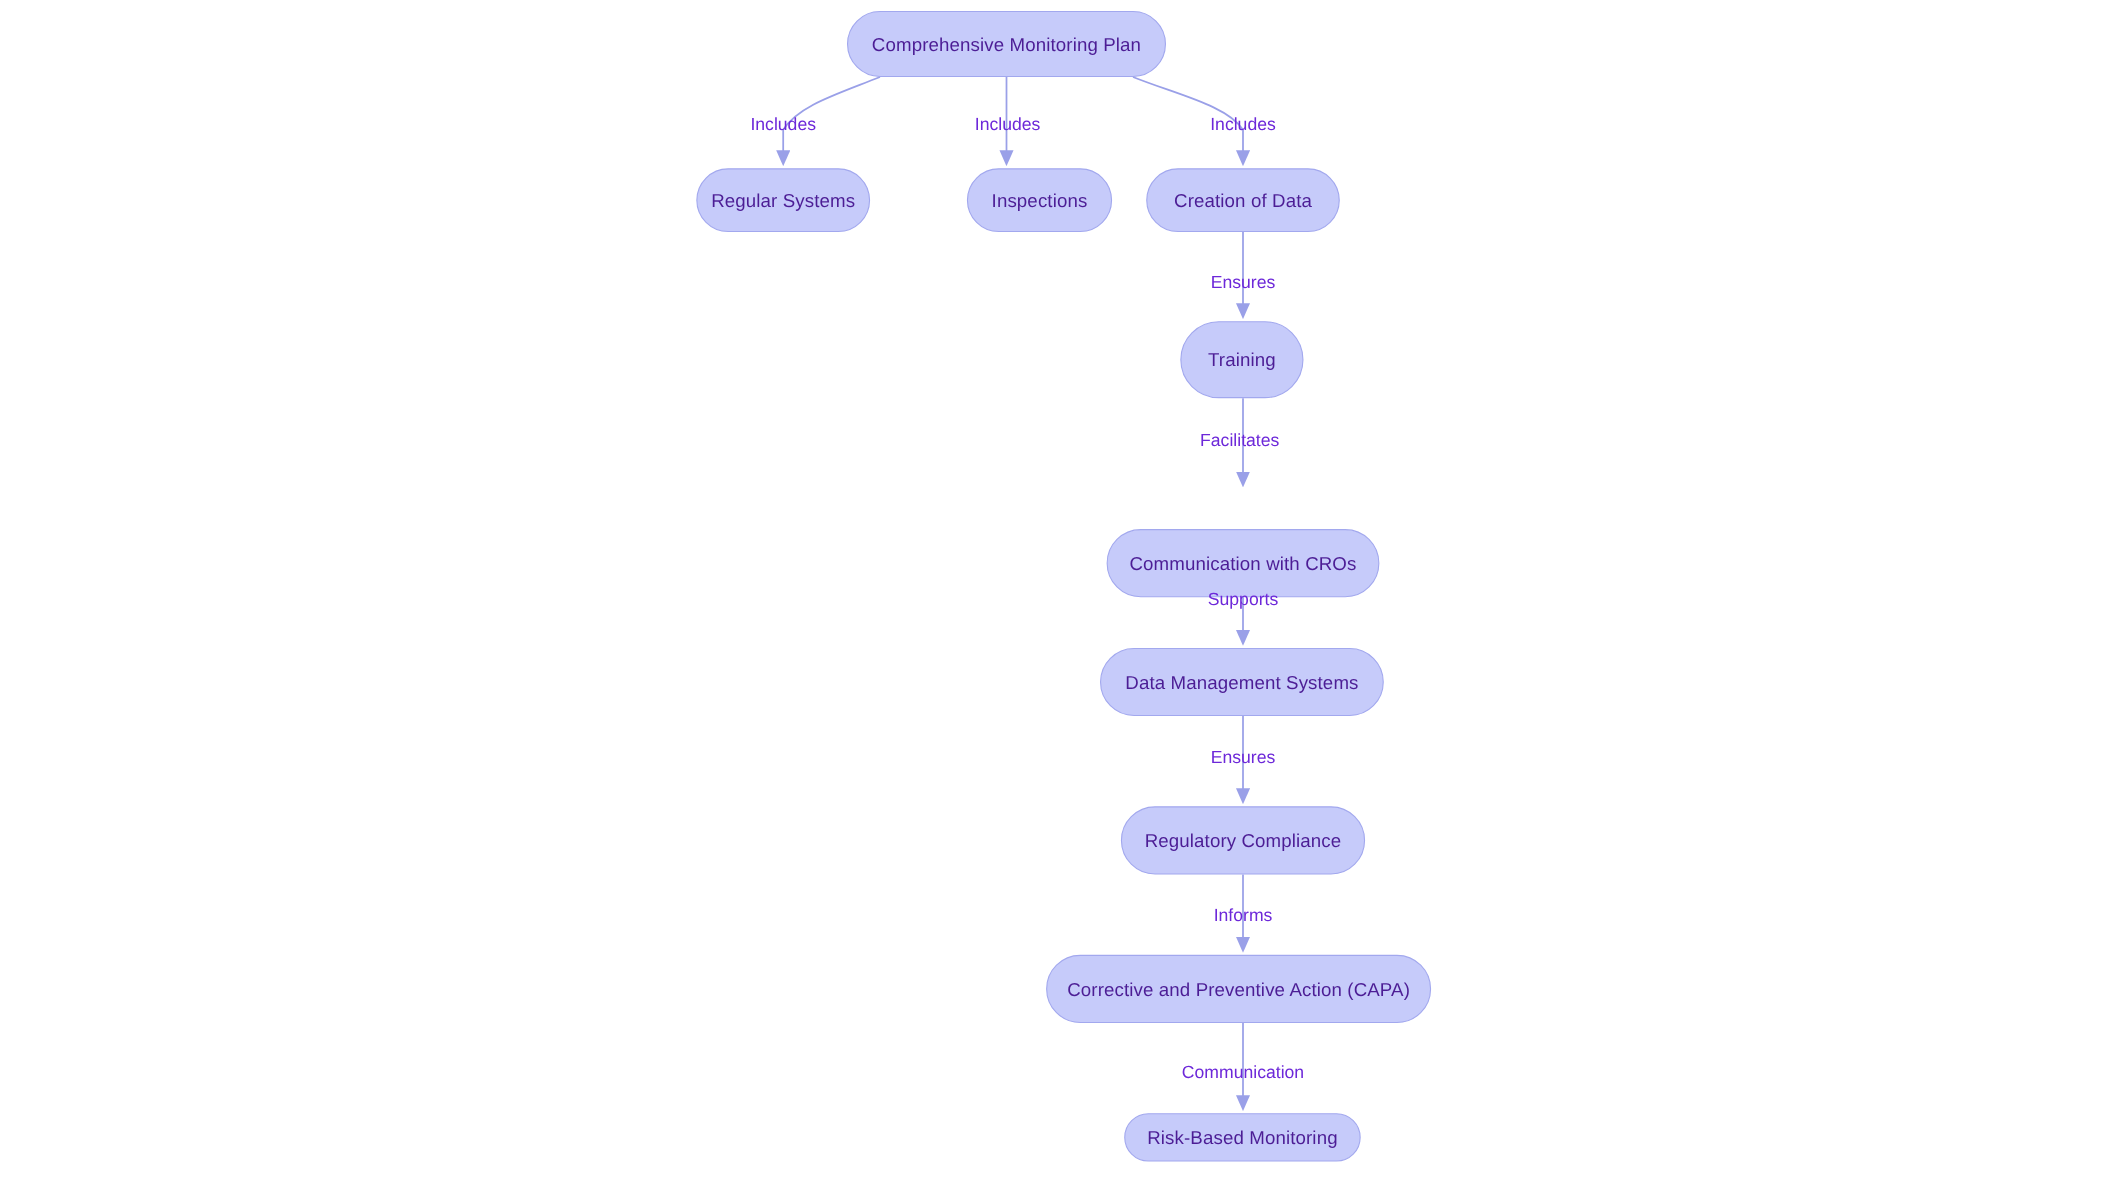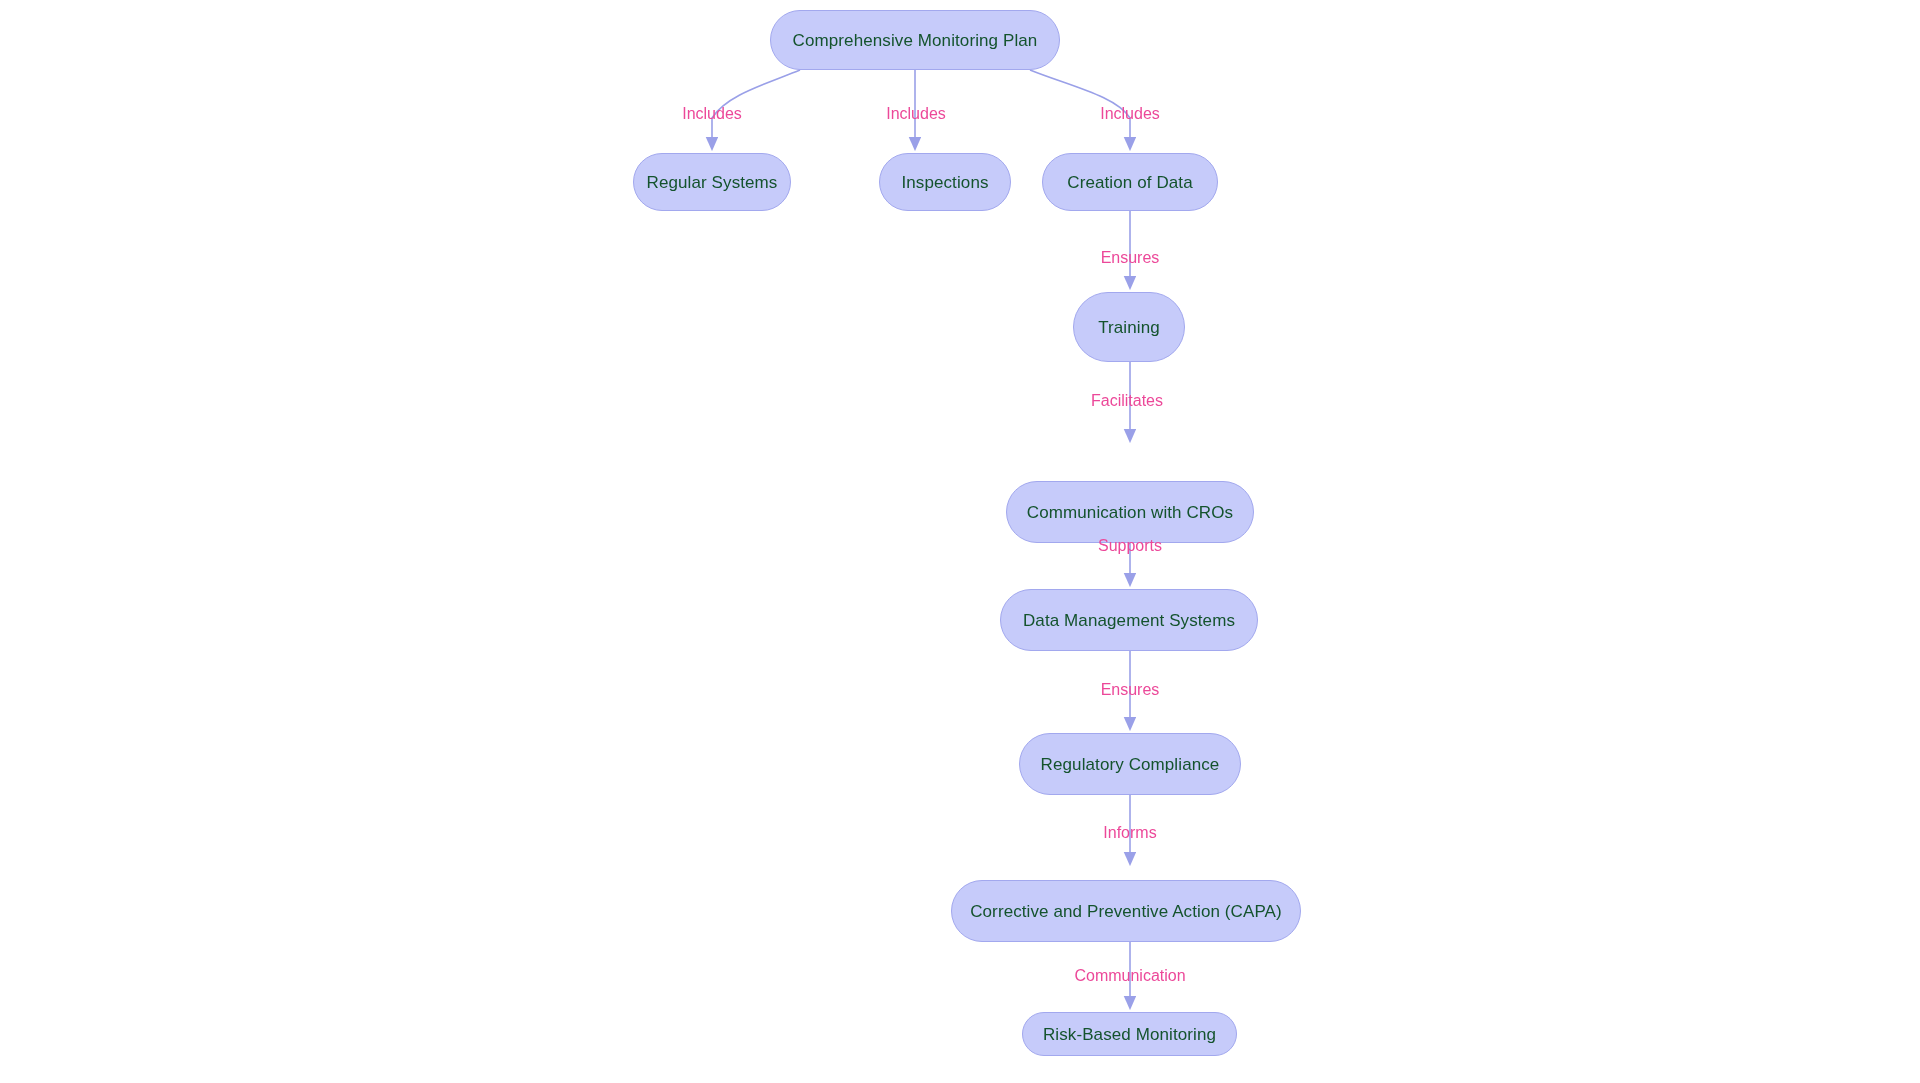--- a/index.html
+++ b/index.html
@@ -37,28 +37,28 @@
     display: flex;
     align-items: center;
     justify-content: center;
     color: #383a9e;
     font-size: 17px;
     letter-spacing: 0.1px;
     white-space: nowrap;
     font-family: "Liberation Sans", sans-serif;
   }
   .node-label {
-    color: #14532d;
+    color: #4c1d95;
     font-size: 17px;
     line-height: 1;
     font-family: "Liberation Sans", sans-serif;
   }
   .edge-label {
     position: absolute;
-    color: #ec4899;
+    color: #6d28d9;
     font-size: 16px;
     line-height: 1;
     white-space: nowrap;
     font-family: "Liberation Sans", sans-serif;
     transform: translateX(-50%);
   }
 </style>
 </head>
 <body>
 
@@ -126,21 +126,21 @@
   </div>
 
   <div class="node" style="left:1000px; top:589px; width:258px; height:62px;">
     <span class="node-label">Data Management Systems</span>
   </div>
 
   <div class="node" style="left:1019px; top:733px; width:222px; height:62px;">
     <span class="node-label">Regulatory Compliance</span>
   </div>
 
-  <div class="node" style="left:951px; top:868px; width:350px; height:62px;margin-top:12px;">
+  <div class="node" style="left:951px; top:868px; width:350px; height:62px;">
     <span class="node-label">Corrective and Preventive Action (CAPA)</span>
   </div>
 
   <div class="node" style="left:1022px; top:1012px; width:215px; height:44px;">
     <span class="node-label">Risk-Based Monitoring</span>
   </div>
 
   <div class="edge-label" style="left:712px; top:106px;">Includes</div>
 
   <div class="edge-label" style="left:916px; top:106px;">Includes</div>

